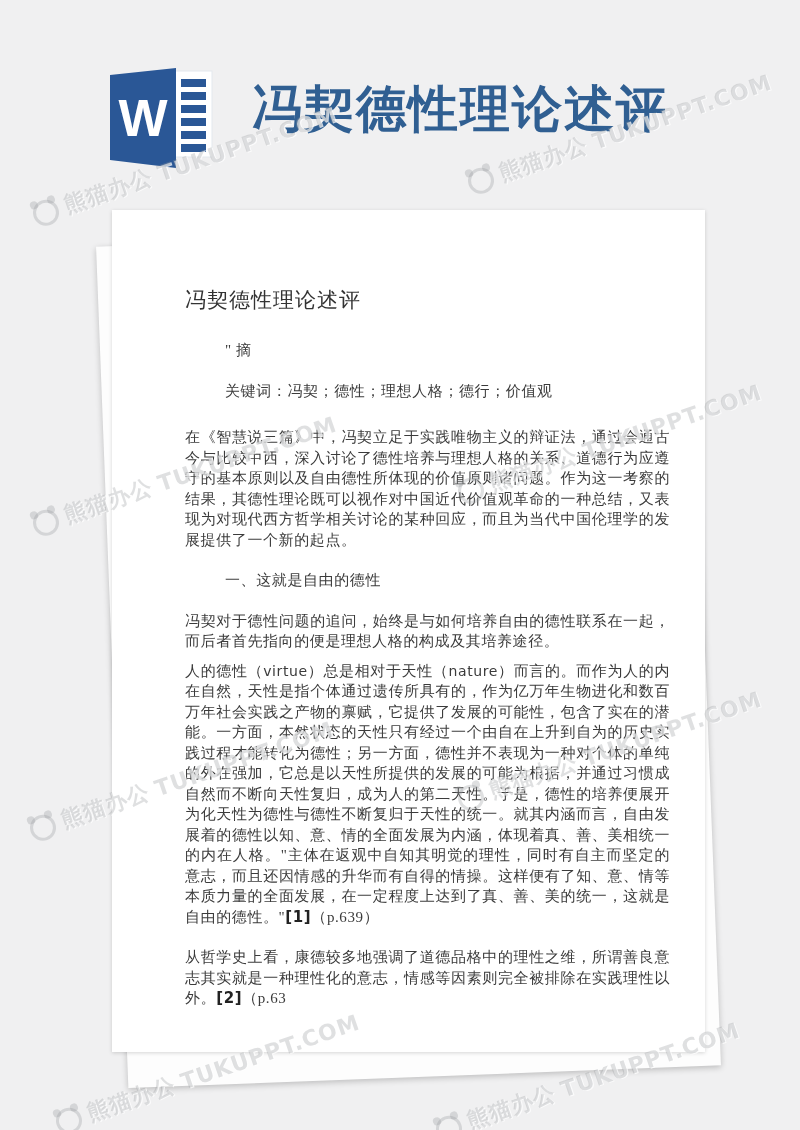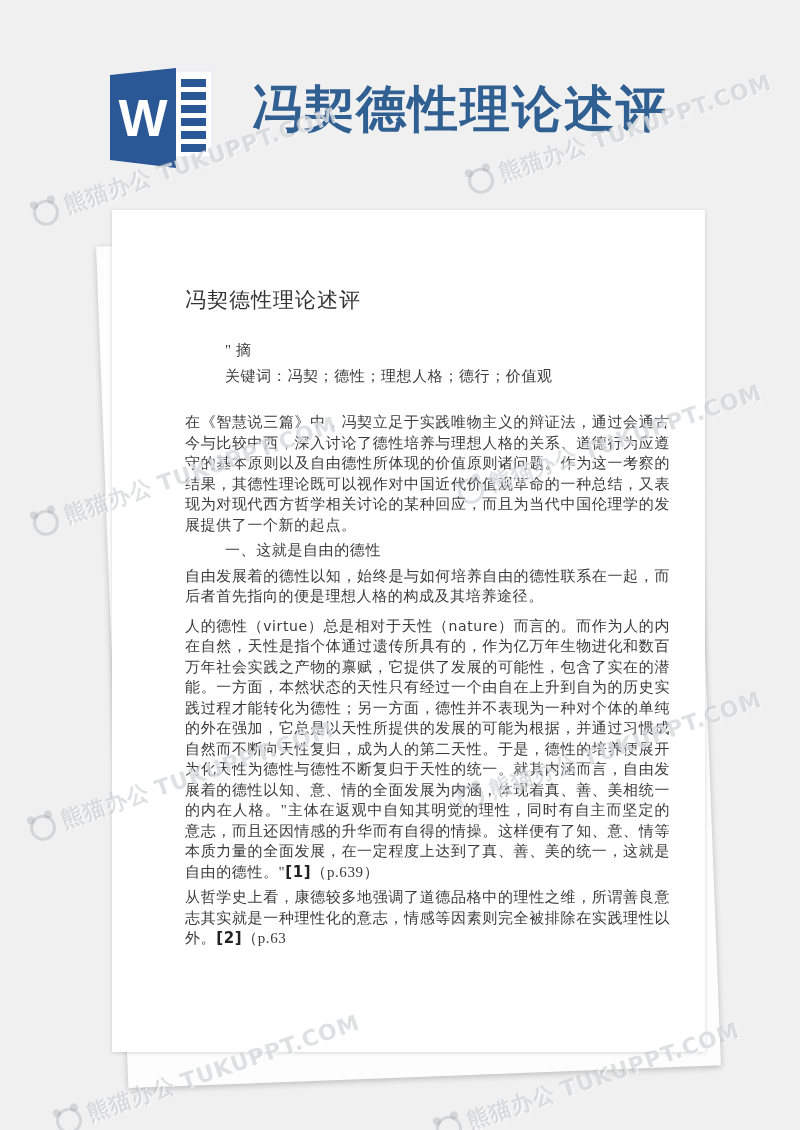--- a/index.html
+++ b/index.html
@@ -29,21 +29,21 @@
   }
   .page-title{
     margin:0 0 26px 0;font-size:21px;font-weight:400;color:#333333;
     letter-spacing:1px;
   }
   .doc-body p{
     margin:0;font-size:15px;line-height:20.5px;letter-spacing:0.6px;
     text-align:justify;color:#3b3b3b;
   }
   .doc-body p.indent{text-indent:40px;}
-  .doc-body p.gap-s{margin-top:5px;}
+  .doc-body p.gap-s{margin-top:20px;}
   .doc-body p.gap-m{margin-top:26px;}
   .doc-body p.gap-l{margin-top:9px;}
   .doc-body span.en{font-family:"DejaVu Sans","Liberation Sans",sans-serif;font-size:14px;}
   .doc-body span.ref{font-family:"DejaVu Sans","Liberation Sans",sans-serif;font-weight:bold;color:#222;}
   
   .wm-layer{position:absolute;left:0;top:0;width:800px;height:1130px;z-index:3;pointer-events:none;}
   .wm{
     position:absolute;display:flex;align-items:center;gap:7px;
     transform:rotate(-19deg);white-space:nowrap;
     font:bold 22px "DejaVu Sans","Liberation Sans",sans-serif;letter-spacing:1px;
@@ -91,21 +91,21 @@
 
 <div class="page-back"></div>
 
 <div class="page">
   <h2 class="page-title">冯契德性理论述评</h2>
   <div class="doc-body" id="doc-body">
       <p class="indent"><span>" 摘</span></p>
       <p class="indent gap-s"><span>关键词：冯契；德性；理想人格；德行；价值观</span></p>
       <p class="gap-m"><span>在《智慧说三篇》中，冯契立足于实践唯物主义的辩证法，通过会通古今与比较中西，深入讨论了德性培养与理想人格的关系、道德行为应遵守的基本原则以及自由德性所体现的价值原则诸问题。作为这一考察的结果，其德性理论既可以视作对中国近代价值观革命的一种总结，又表现为对现代西方哲学相关讨论的某种回应，而且为当代中国伦理学的发展提供了一个新的起点。</span></p>
       <p class="indent gap-s"><span>一、这就是自由的德性</span></p>
-      <p class="gap-s"><span>自由发展着的德性以知，始终是与如何培养自由的德性联系在一起，而后者首先指向的便是理想人格的构成及其培养途径。</span></p>
+      <p class="gap-s"><span>冯契对于德性问题的追问，始终是与如何培养自由的德性联系在一起，而后者首先指向的便是理想人格的构成及其培养途径。</span></p>
       <p class="gap-l"><span>人的德性（</span><span class="en">virtue</span><span>）总是相对于天性（</span><span class="en">nature</span><span>）而言的。而作为人的内在自然，天性是指个体通过遗传所具有的，作为亿万年生物进化和数百万年社会实践之产物的禀赋，它提供了发展的可能性，包含了实在的潜能。一方面，本然状态的天性只有经过一个由自在上升到自为的历史实践过程才能转化为德性；另一方面，德性并不表现为一种对个体的单纯的外在强加，它总是以天性所提供的发展的可能为根据，并通过习惯成自然而不断向天性复归，成为人的第二天性。于是，德性的培养便展开为化天性为德性与德性不断复归于天性的统一。就其内涵而言，自由发展着的德性以知、意、情的全面发展为内涵，体现着真、善、美相统一的内在人格。"主体在返观中自知其明觉的理性，同时有自主而坚定的意志，而且还因情感的升华而有自得的情操。这样便有了知、意、情等本质力量的全面发展，在一定程度上达到了真、善、美的统一，这就是自由的德性。"</span><span class="ref">[1]</span><span>（p.639）</span></p>
       <p class="gap-s"><span>从哲学史上看，康德较多地强调了道德品格中的理性之维，所谓善良意志其实就是一种理性化的意志，情感等因素则完全被排除在实践理性以外。</span><span class="ref">[2]</span><span>（p.63</span></p>
     </div>
 </div>
 
 <div class="wm-layer">
   <div class="wm wm1">
       <span class="wm-panda"></span>
       <span>熊猫办公</span>
       <span>TUKUPPT.COM</span>

